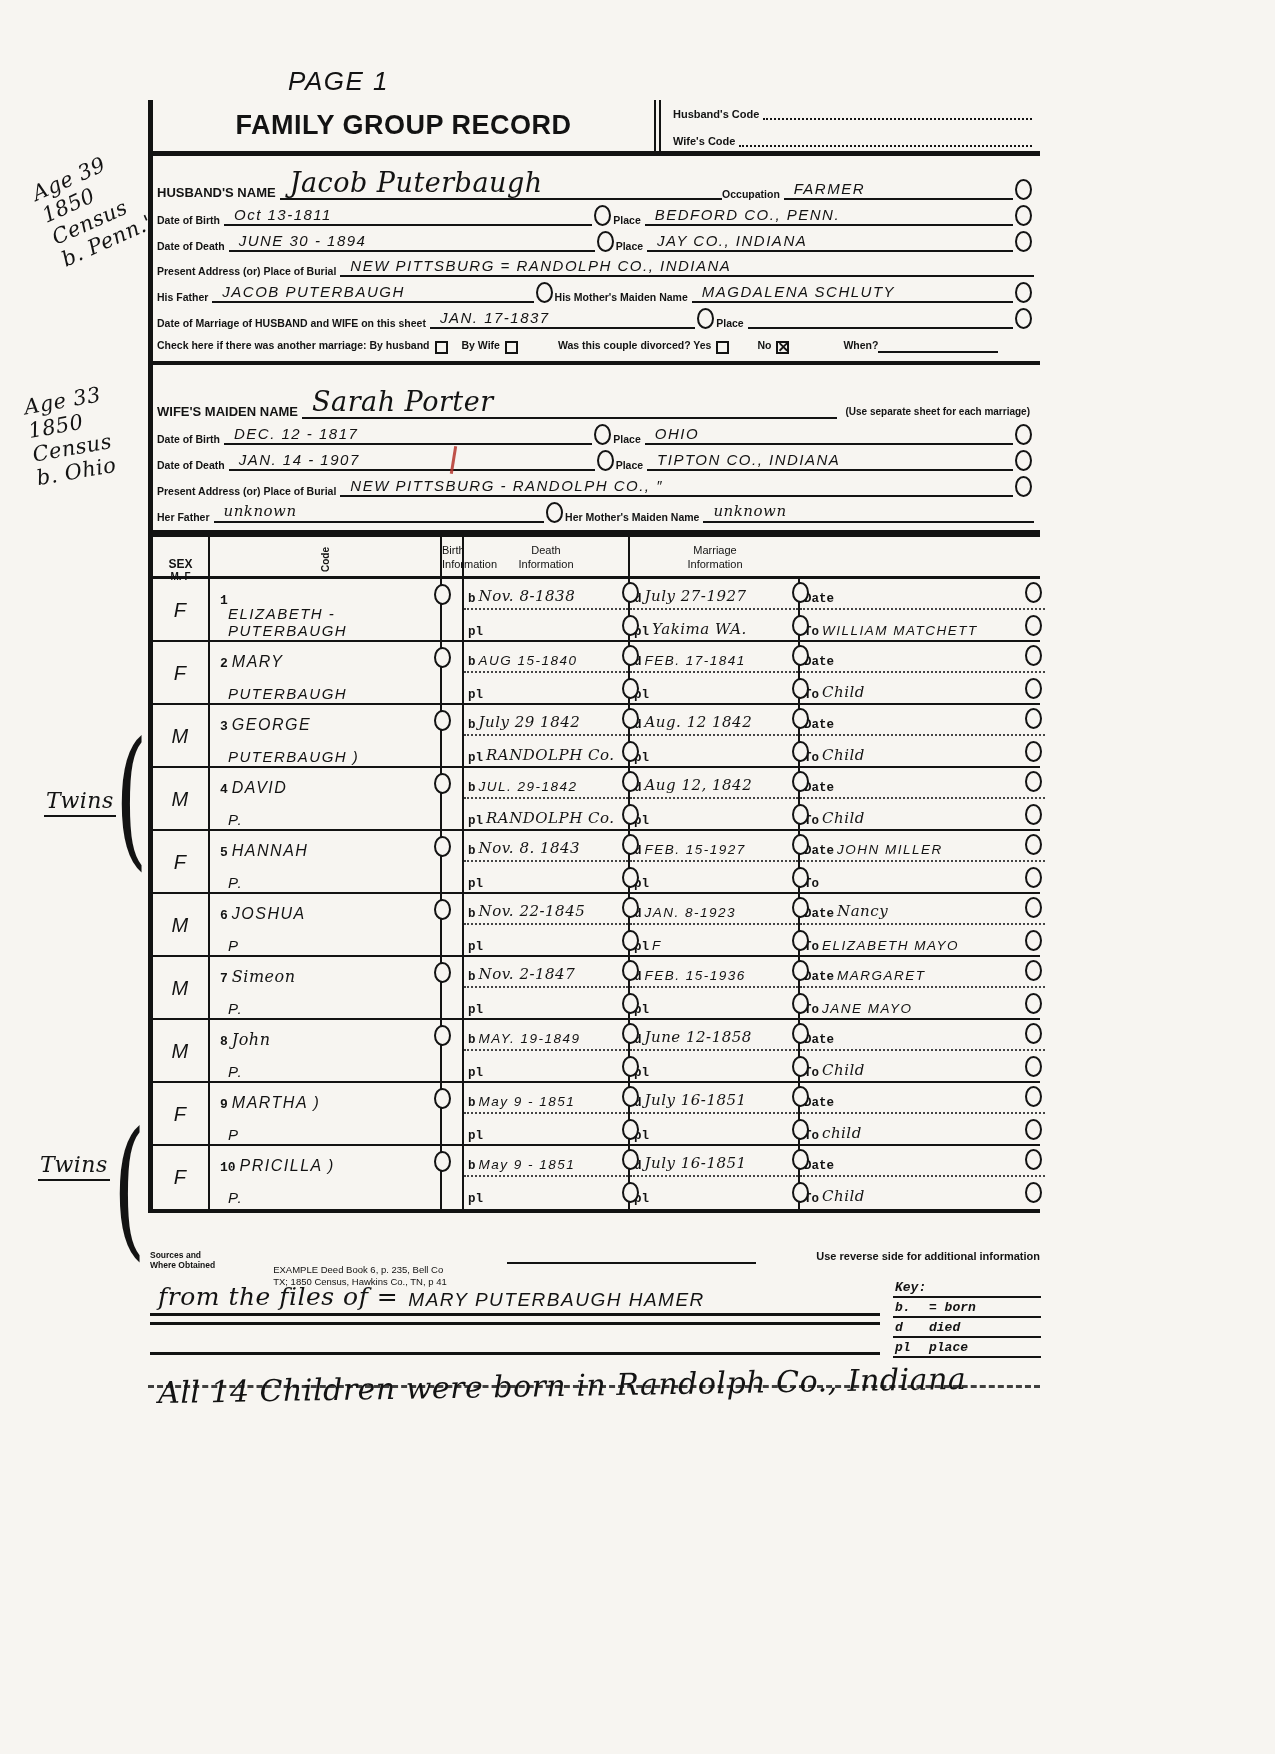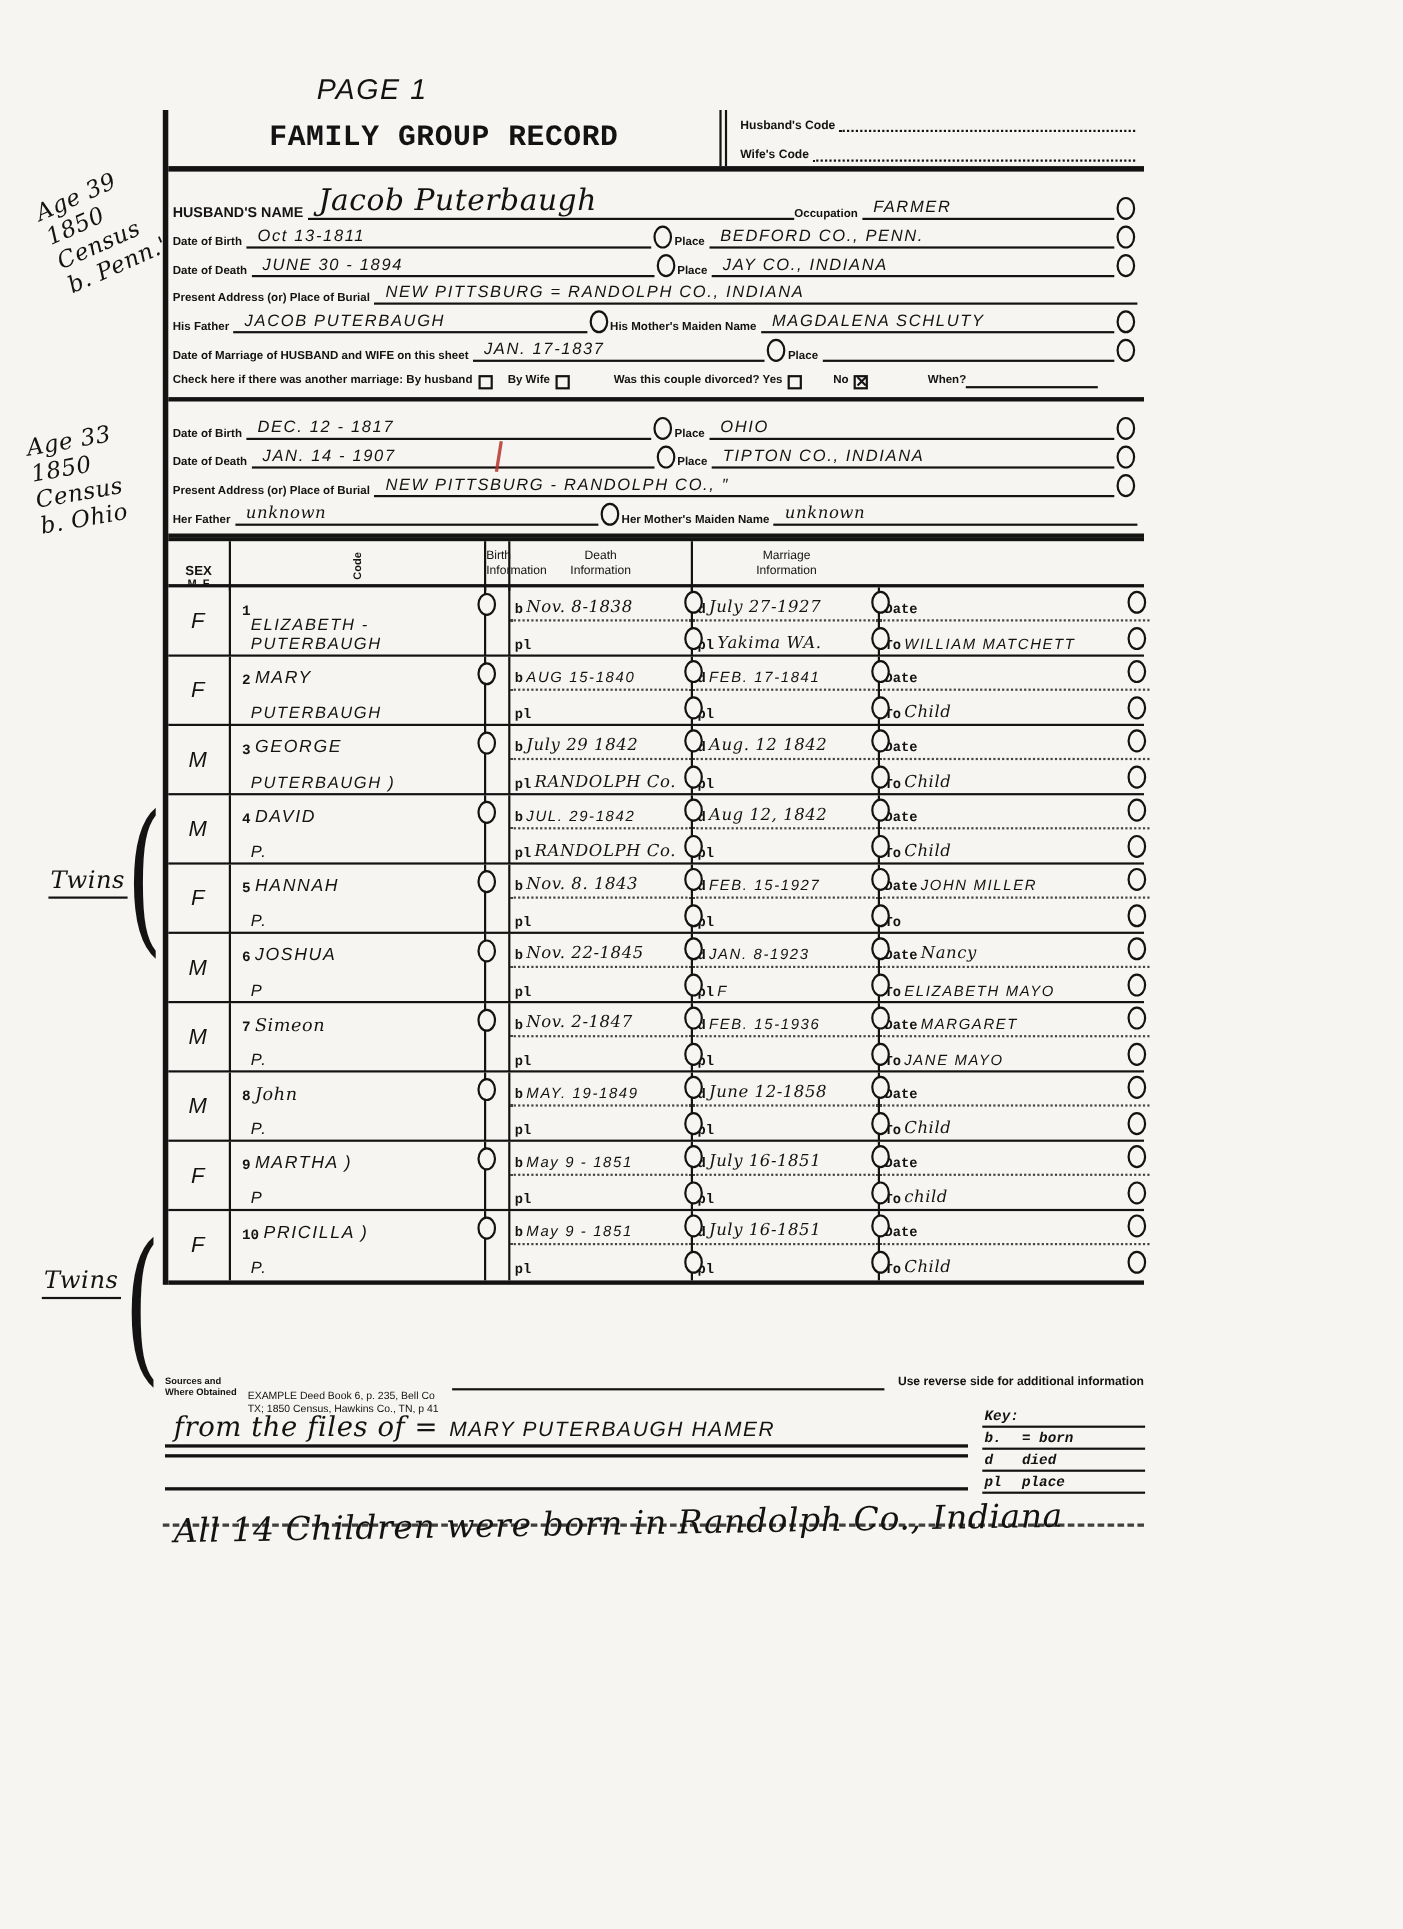--- a/index.html
+++ b/index.html
@@ -19,21 +19,20 @@
   
   .form {
     position:absolute; left:148px; top:100px; width:892px;
     border-left:5px solid #131313;
   }
   .hdr { display:flex; height:56px; border-bottom:5px solid #131313; }
   .hdr-title {
     flex:0 0 503px; display:flex; align-items:center; justify-content:center;
     font-weight:bold; font-size:27px; letter-spacing:.5px;
     border-right:2px solid #131313;
-    font-family:Liberation Mono, monospace;
   }
   .hdr-codes { flex:1; border-left:2px solid #131313; margin-left:3px; padding:8px 8px 4px 12px;
     display:flex; flex-direction:column; justify-content:space-between; }
   .code-row { display:flex; align-items:flex-end; font-size:11px; font-weight:bold; }
   .leader { flex:1; border-bottom:2px dotted #131313; margin-left:4px; height:12px; }
 
   
   .sec { padding:6px 6px 2px 4px; border-bottom:4px solid #131313; }
   .frow { display:flex; align-items:flex-end; margin-bottom:5px; }
   .lab  { font-size:10.5px; font-weight:bold; white-space:nowrap; padding-right:4px; }
@@ -78,21 +77,21 @@
   .cval { font-size:13.5px; white-space:nowrap; overflow:visible; padding-bottom:1px; }
   .cval.script { font-size:15px; }
   .num { font-size:13px; padding:2px 4px 0 6px; flex:0 0 auto; }
   .gname { font-size:16px; padding-top:2px; }
   .sname { font-size:15px; padding-left:14px; }
   .ccirc { position:absolute; width:17px; height:21px; border:2px solid #131313; border-radius:50%;
            right:-11px; bottom:5px; z-index:3; background:#f7f5f1; }
   .ccirc.in { right:3px; background:transparent; }
 
   
-  .src { position:absolute; left:150px; top:1250px; width:890px; display:flex; align-items:flex-start; }
+  .src { position:absolute; left:150px; top:1250px; width:890px; display:flex; align-items:flex-start;gap:48px; }
   .src .l { font-size:8.5px; font-weight:bold; line-height:10px; padding-right:10px; }
   .src .ex { font-size:9.5px; line-height:12px; white-space:nowrap;margin-top:14px; }
   .src .ln { flex:1; border-bottom:2px solid #131313; height:14px; margin:0 12px; }
   .src .rev { font-size:11px; font-weight:bold; white-space:nowrap; }
   .files { position:absolute; left:150px; top:1282px; width:730px; border-bottom:3px solid #131313;
            padding:0 0 2px 8px; display:flex; align-items:flex-end; }
   .files .s1 { font-size:25px; }
   .files .s2 { font-size:19px; padding-left:10px; }
   .hline { position:absolute; left:150px; width:730px; border-bottom:3px solid #131313; }
   .dashline { position:absolute; left:148px; width:892px; border-bottom:3px dashed #131313; opacity:.8; }
@@ -204,20 +203,25 @@
         <span style="margin-left:26px">Was this couple divorced?  Yes</span>
         <span class="cb"></span>
         <span style="margin-left:14px">No</span>
         <span class="cb x"></span>
         <span style="margin-left:40px">When?</span>
         <span class="val grow1" style="max-width:120px"></span>
       </div>
     </div>
 
     <div class="sec" style="padding-top:14px">
+      <div class="frow" style="height:40px;">
+        <span class="lab-big">WIFE'S MAIDEN NAME</span>
+        <span class="val grow2 script name-val">Sarah Porter</span>
+        <span class="note-sm">(Use separate sheet for each marriage)</span>
+      </div>
       <div class="frow">
         <span class="lab">Date of Birth</span>
         <span class="val grow2 hand v15">DEC. 12 - 1817</span>
         <span class="circ"></span>
         <span class="lab">Place</span>
         <span class="val grow2 hand v15">OHIO</span>
         <span class="circ"></span>
       </div>
       <div class="frow">
         <span class="lab">Date of Death</span>

